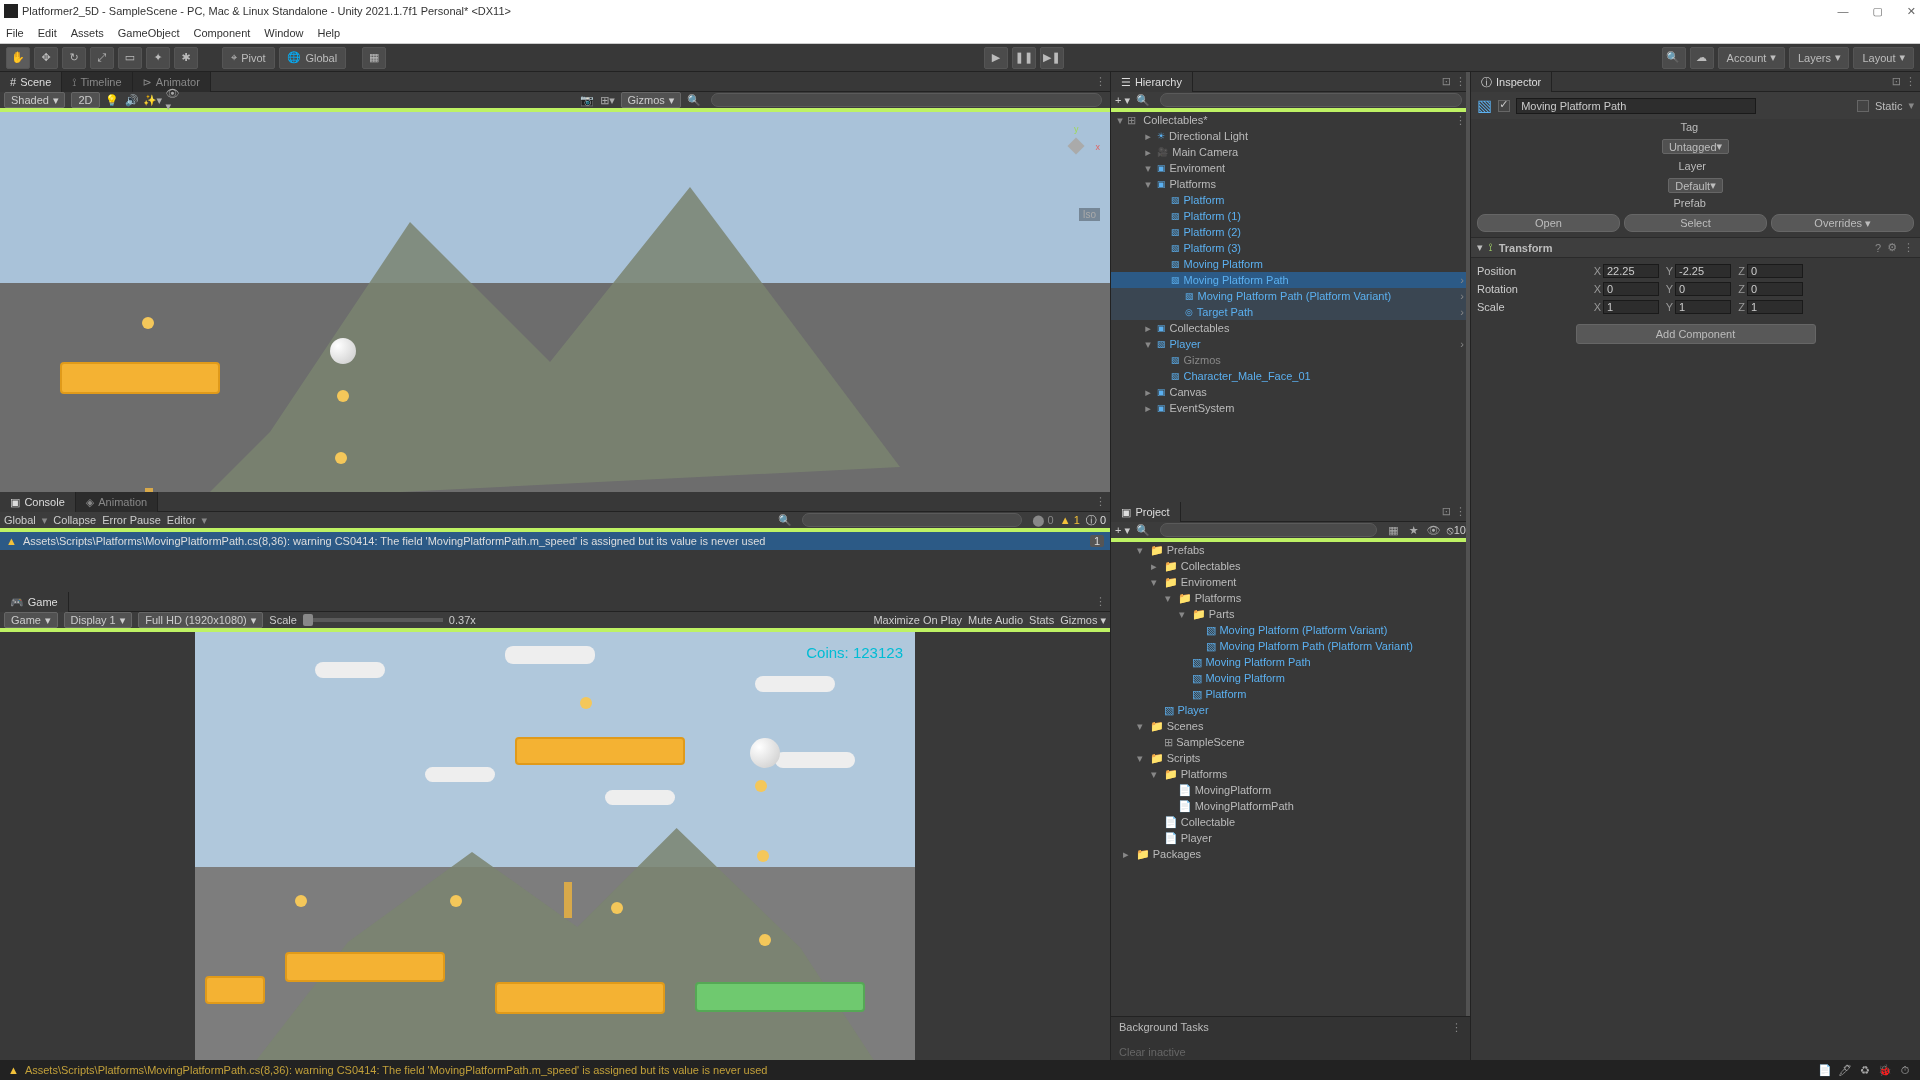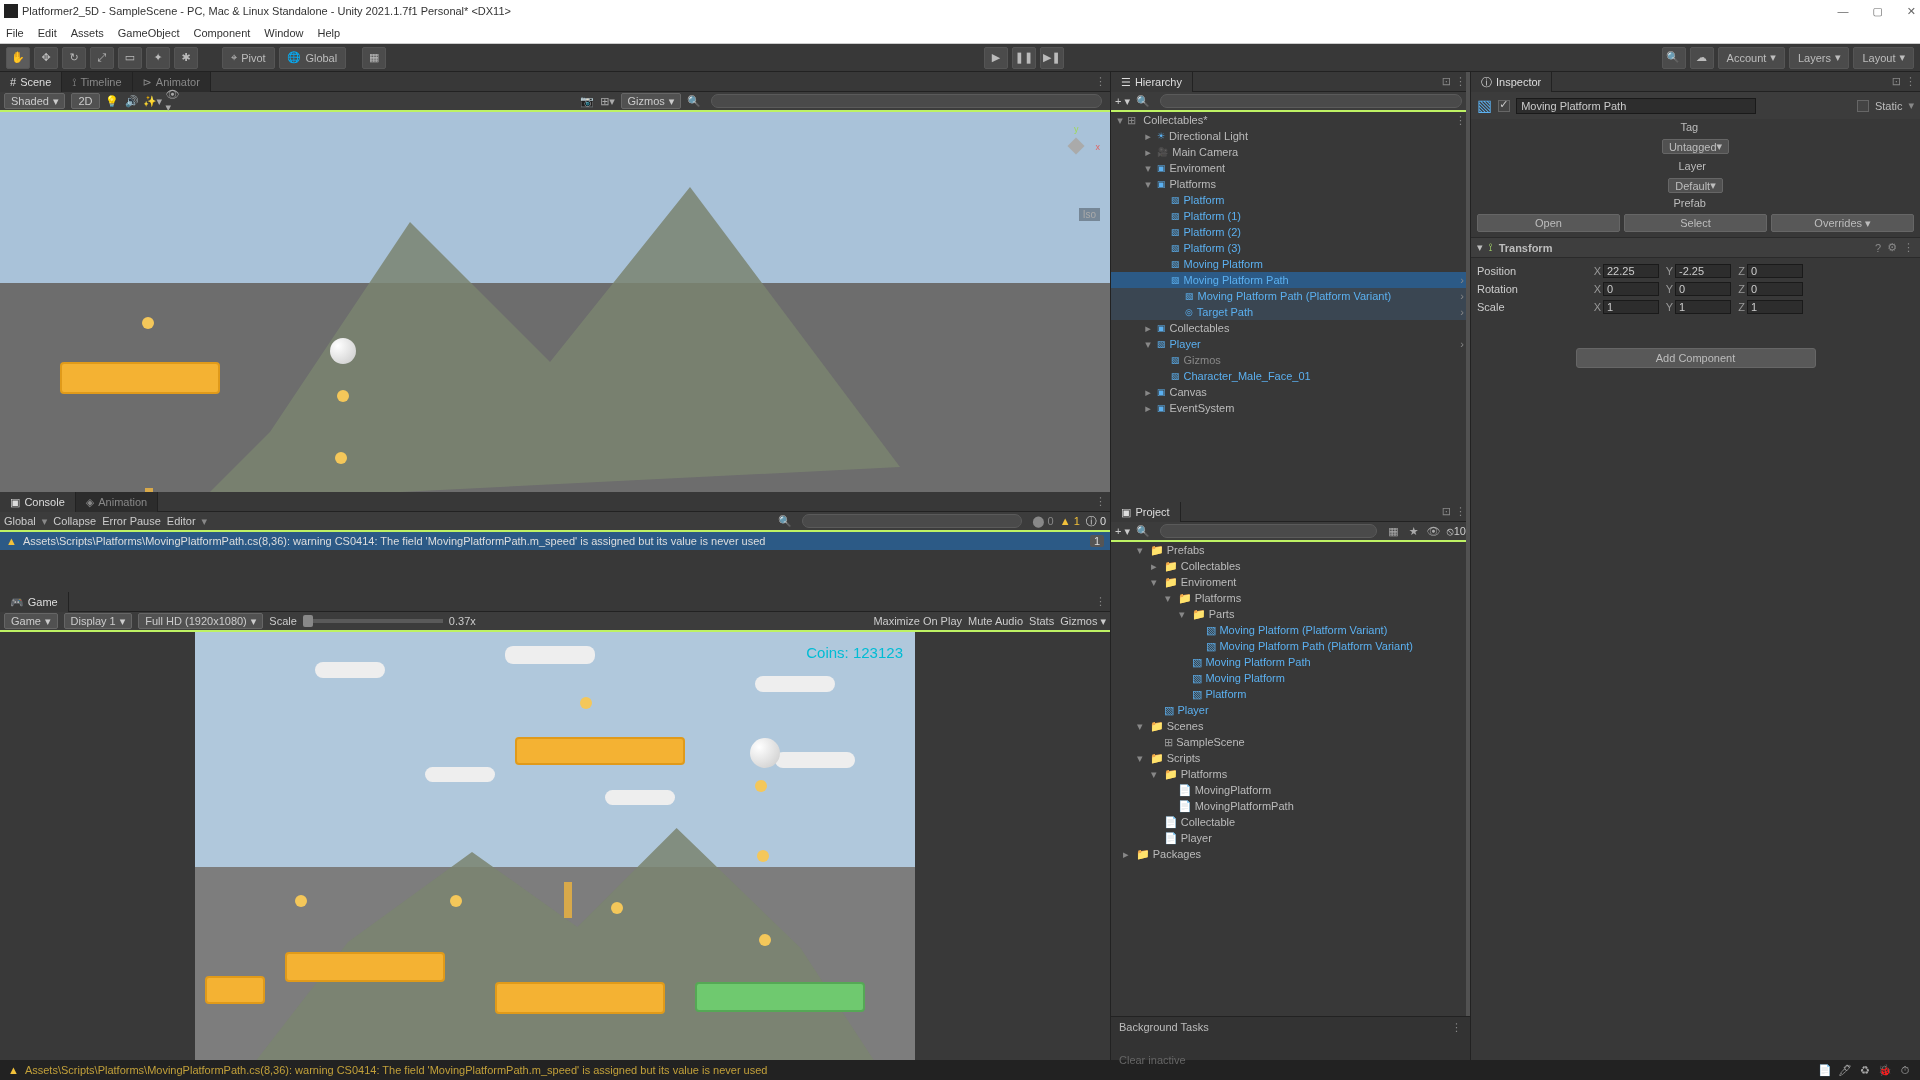--- a/index.html
+++ b/index.html
@@ -17,21 +17,21 @@
 .tool-spacer { flex: 1; }
 .main-grid { display: grid; grid-template-columns: 1110px 360px 450px; height: calc(100% - 92px); }
 .left-col { display: flex; flex-direction: column; }
 .mid-col { display: flex; flex-direction: column; border-left: 1px solid #222; }
 .right-col { display: flex; flex-direction: column; border-left: 1px solid #222; }
 .panel-tabs { background: #383838; height: 20px; display: flex; border-bottom: 1px solid #222; }
 .tab { padding: 2px 10px; background: #2c2c2c; color: #aaa; border-right: 1px solid #222; display: flex; align-items: center; gap: 4px; height: 20px; }
 .tab.active { background: #383838; color: #ddd; }
 .tab.dim { background: #2c2c2c; color: #888; }
 .panel-tabs .right { margin-left: auto; display: flex; align-items: center; gap: 4px; padding-right: 4px; color: #888; }
-.panel-toolbar { height: 20px; background: #3c3c3c; display: flex; align-items: center; padding: 0 4px; gap: 6px; border-bottom: 2px solid #bef264; color: #ccc; }
+.panel-toolbar { height: 20px; background: #3c3c3c; display: flex; align-items: center; padding: 0 4px; gap: 6px; border-bottom: 4px solid #bef264; color: #ccc; }
 .dropdown { background: #515151; border: 1px solid #666; padding: 0 6px; height: 16px; display: inline-flex; align-items: center; border-radius: 2px; gap: 4px; }
 .scene-view { position: relative; background: linear-gradient(#a9c2d9 0%, #a9c2d9 45%, #6d6d6d 45%, #6d6d6d 100%); flex: 0 0 380px; overflow: hidden; }
 .mountain { position: absolute; inset: 0; }
 .mountain::before { content:''; position:absolute; left: 200px; top: 40px; width: 700px; height: 350px; background: #7a8470; clip-path: polygon(10% 80%, 30% 20%, 50% 60%, 70% 10%, 100% 90%, 0 100%); opacity: 0.85; }
 .platform { position: absolute; border-radius: 4px; }
 .plat-orange { background: #f4b233; border: 2px solid #e09a1a; }
 .plat-green { background: #6fc96f; border: 2px solid #55a855; }
 .coin { position: absolute; width: 12px; height: 12px; border-radius: 50%; background: #f4c75a; }
 .sphere { position: absolute; width: 26px; height: 26px; border-radius: 50%; background: radial-gradient(circle at 30% 30%, #fff, #c8c8c8); }
 .player-stick { position:absolute; width: 8px; height: 30px; background: #d8a94a; }
@@ -59,29 +59,29 @@
 .project-body { flex: 1; background: #383838; overflow: hidden; font-size: 11px; }
 .proj-row { display: flex; align-items: center; height: 16px; color: #bbb; gap: 3px; }
 .scroll-edge { position:absolute; right:0; top:0; bottom:0; width:4px; background: #525252; }
 .bg-tasks { height: 44px; background: #333; border-top: 1px solid #222; padding: 4px 8px; }
 .inspector-body { flex: 1; background: #383838; padding: 0; }
 .insp-head { display: flex; align-items: center; padding: 4px 6px; gap: 6px; background: #3c3c3c; }
 .insp-head input[type=text] { background: #2d2d2d; border: 1px solid #1a1a1a; color: #ccc; padding: 1px 4px; width: 240px; }
 .insp-row { display: flex; align-items: center; padding: 2px 6px; gap: 6px; flex-direction: column; }
 .insp-drop { background: #515151; border: 1px solid #666; height: 16px; display: inline-flex; align-items: center; padding: 0 6px; flex: 1; border-radius: 2px; justify-content: space-between;}
 .prefab-row { display: flex; gap: 4px; padding: 3px 6px; }
-.prefab-btn { flex: 1; background: #585858; border: 1px solid #666; height: 18px; display: flex; align-items: center; justify-content: center; border-radius: 2px; }
+.prefab-btn { flex: 1; background: #585858; border: 1px solid #666; height: 18px; display: flex; align-items: center; justify-content: center; border-radius: 8px; }
 .component-head { background: #3e3e3e; padding: 3px 6px; display: flex; align-items: center; gap: 6px; border-top: 1px solid #2a2a2a; border-bottom: 1px solid #2a2a2a; margin-top: 2px;}
 .comp-grid { padding: 4px 6px; }
 .vec-row { display: flex; align-items: center; gap: 4px; height: 18px; }
 .vec-label { width: 110px; color: #ccc; }
 .vec-field { display: flex; align-items: center; gap: 2px;}
 .vec-field span.ax { width: 10px; color: #999; text-align: right; }
 .vec-field input { width: 56px; background: #2d2d2d; border: 1px solid #1a1a1a; color: #ccc; padding: 0 3px; height: 14px; }
-.add-comp { margin: 28px auto; width: 240px; background: #585858; border: 1px solid #666; height: 20px; display: flex; align-items: center; justify-content: center; border-radius: 3px; }
+.add-comp { margin: 4px auto; width: 240px; background: #585858; border: 1px solid #666; height: 20px; display: flex; align-items: center; justify-content: center; border-radius: 3px; }
 .statusbar { height: 20px; background: #222; display: flex; align-items: center; padding: 0 8px; gap: 6px; color: #c2a03a; }
 .hpane { display: flex; flex-direction: column; }
 .search-small { background: #4a4a4a; border: 1px solid #5a5a5a; border-radius: 8px; height: 14px; flex:1; margin: 0 4px;}
 .icon-sq { width:14px; height:14px; display:inline-flex; align-items:center; justify-content:center; color:#aaa;}
 .chk { width:12px; height:12px; display:inline-block; border:1px solid #666; background:#444; position:relative;}
 .chk.on::after { content:'✓'; position:absolute; top:-3px; left:0; color:#ccc; font-size:11px;}
 </style>
 </head>
 <body>
 
@@ -503,21 +503,21 @@
           </div>
       </div>
       <div class="scroll-edge"></div>
     </div>
 
     <div class="bg-tasks">
       <div style="display:flex; justify-content:space-between;">
         <span>Background Tasks</span>
         <span style="color:#888;">⋮</span>
       </div>
-      <div style="color:#666; margin-top:20px;">Clear inactive</div>
+      <div style="color:#666; margin-top:12px;">Clear inactive</div>
     </div>
   </div>
 
   <div class="right-col">
     <div class="panel-tabs">
       <div class="tab active">ⓘ <span>Inspector</span></div>
       <div class="right">
         <span>⊡</span>
         <span>⋮</span>
       </div>

